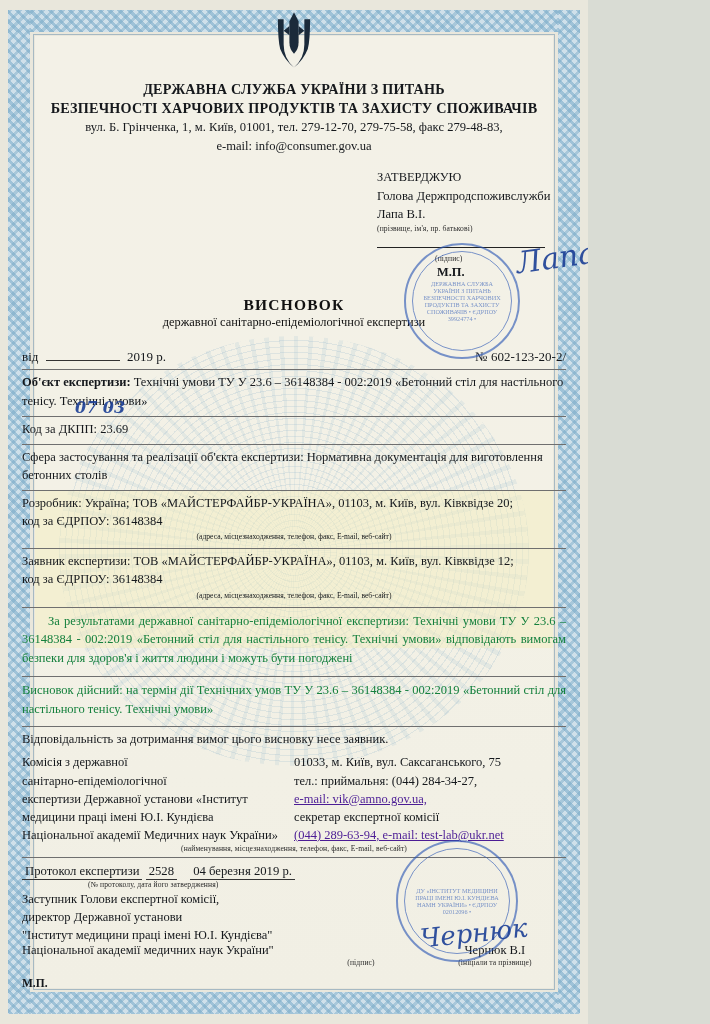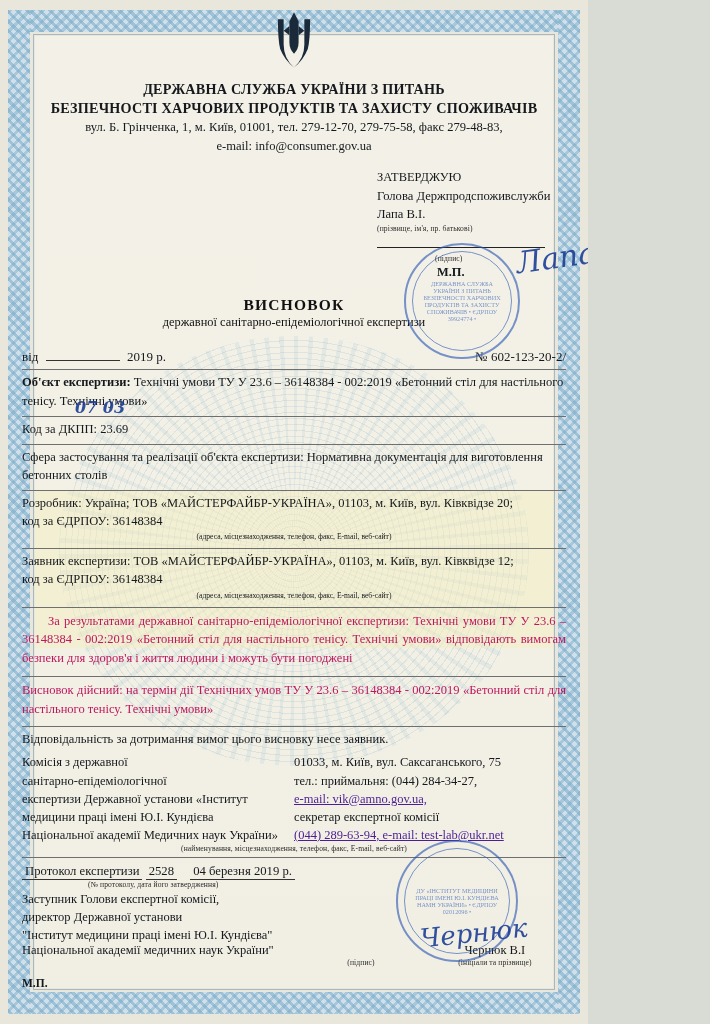--- a/index.html
+++ b/index.html
@@ -91,21 +91,21 @@
     font-size:13px;color:#15181c;
   }
   .date-blank{display:inline-block;width:74px;border-bottom:1px solid #333;margin:0 4px;height:14px;position:relative;}
 
   hr.rule{border:none;border-top:1px solid #6f6f6f;margin:4px 0 0;}
 
   .field{font-size:12.5px;line-height:1.45;color:#15181c;padding:3px 0 2px;}
   .field b{font-weight:bold;}
   .center-cap{display:block;text-align:center;font-size:7.6px;margin-top:1px;}
 
-  .para{font-size:12.5px;line-height:1.5;text-align:justify;padding:4px 0;color:#be185d;}
+  .para{font-size:12.5px;line-height:1.5;text-align:justify;padding:4px 0;color:#15803d;}
   .indent{text-indent:26px;}
 
   .twocol{display:flex;font-size:12.5px;line-height:1.45;padding-top:3px;color:#15181c;}
   .twocol .c1{width:50%;}
   .twocol .c2{width:50%;}
   .link{color:#4c1d95;text-decoration:underline;}
 
   .protocol{font-size:12.7px;margin-top:6px;color:#15181c;}
   .u{display:inline-block;border-bottom:1px solid #333;padding:0 3px;}
   .sig-block{font-size:12.5px;line-height:1.42;margin-top:2px;color:#15181c;}

